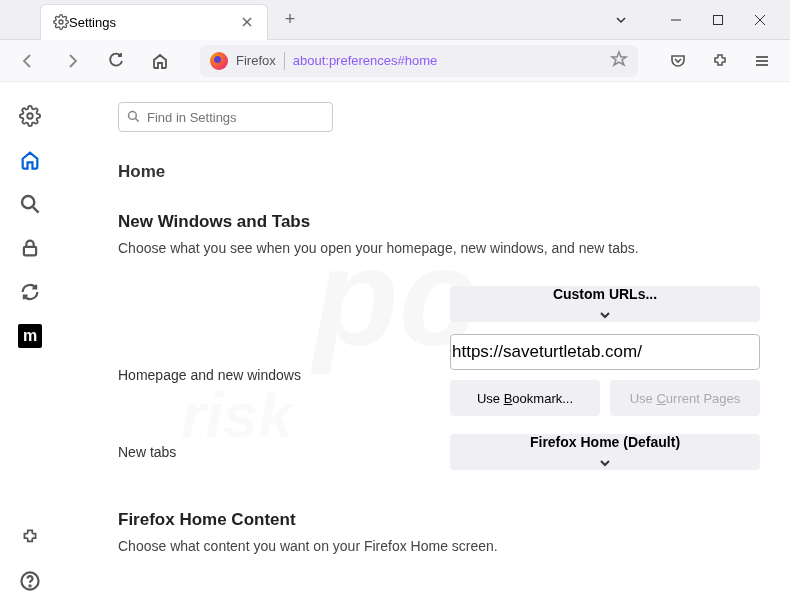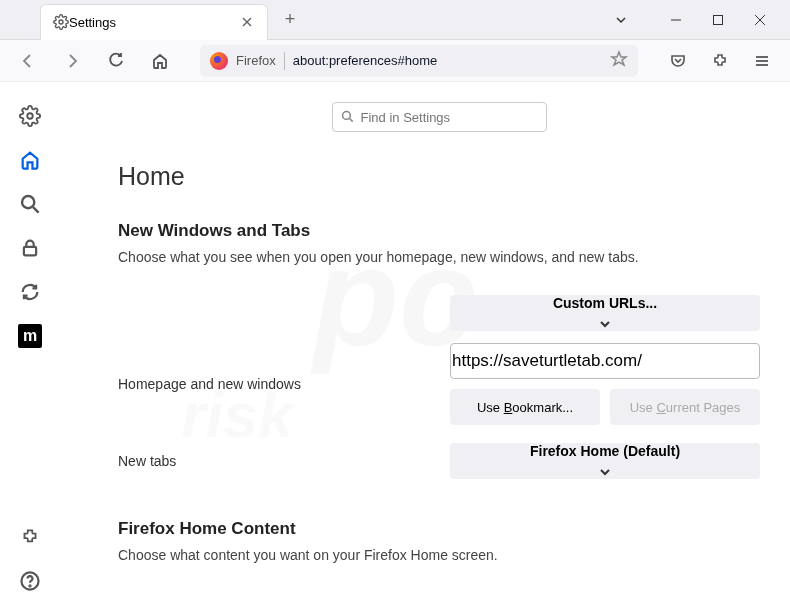--- a/index.html
+++ b/index.html
@@ -19,39 +19,39 @@
     .win-btn { width: 40px; height: 30px; display: flex; align-items: center; justify-content: center; cursor: pointer; color: #333; }
     .win-dropdown { width: 30px; height: 30px; display: flex; align-items: center; justify-content: center; cursor: pointer; color: #333; margin-right: 20px; }
     
     .toolbar { height: 42px; display: flex; align-items: center; padding: 0 14px; gap: 16px; background: #f9f9fb; border-bottom: 1px solid #eee; }
     .nav-btn { width: 28px; height: 28px; display: flex; align-items: center; justify-content: center; cursor: pointer; color: #666; border-radius: 4px; }
     .addr-bar { flex: 1; display: flex; align-items: center; height: 32px; background: #f0f0f4; border-radius: 6px; padding: 0 10px; gap: 8px; margin: 0 10px; }
     .ff-logo { width: 18px; height: 18px; border-radius: 50%; background: radial-gradient(circle at 30% 30%, #ff9500, #e31587); position: relative; }
     .ff-logo::after { content: ''; position: absolute; top: 4px; left: 4px; width: 7px; height: 7px; border-radius: 50%; background: #5b3fd9; }
     .addr-label { font-size: 13px; color: #555; }
     .addr-divider { width: 1px; height: 18px; background: #bbb; }
-    .addr-url { font-size: 13px; color: #0f172a; flex: 1; }
+    .addr-url { font-size: 13px; color: #8b5cf6; flex: 1; }
     .star-icon { color: #888; }
     .toolbar-right { display: flex; gap: 14px; align-items: center; }
     
     .content { display: flex; height: calc(593px - 82px); position: relative; z-index: 1; }
     
     .sidebar { width: 60px; display: flex; flex-direction: column; align-items: center; padding-top: 22px; gap: 20px; }
     .sidebar-spacer { flex: 1; }
     .side-icon { width: 24px; height: 24px; display: flex; align-items: center; justify-content: center; cursor: pointer; color: #555; }
     .side-icon.active { color: #0060df; }
     .m-ext { width: 24px; height: 24px; background: #000; color: #fff; display: flex; align-items: center; justify-content: center; font-weight: bold; font-size: 16px; border-radius: 2px; cursor: pointer; }
     
     .main { flex: 1; padding: 20px 30px 0 58px; overflow: hidden; }
-    .search-row { display: flex; justify-content: center; margin-bottom: 30px; }
+    .search-row { display: flex; justify-content: flex-start; margin-bottom: 30px; }
     .search-box { width: 215px; height: 30px; border: 1px solid #ccc; border-radius: 4px; display: flex; align-items: center; padding: 0 8px; gap: 6px; }
     .search-box input { border: none; outline: none; font-size: 13px; flex: 1; background: transparent; }
     
     .header-row { display: flex; justify-content: space-between; align-items: center; margin-bottom: 30px; }
-    .page-title { font-size: 25px; font-weight: 400; color: #333; }
+    .page-title { font-size: 17px; font-weight: 700; color: #333; }
     .restore-btn { padding: 7px 14px; background: #f0f0f4; border: 1px solid #ddd; border-radius: 4px; font-size: 13px; cursor: pointer; }
     .restore-btn .uline { text-decoration: underline; }
     
     .section-title { font-size: 17px; font-weight: 600; margin-bottom: 8px; color: #222; }
     .section-desc { font-size: 14px; color: #444; margin-bottom: 30px; }
     
     .row { display: flex; align-items: center; margin-bottom: 12px; }
     .row-label { width: 332px; font-size: 14px; color: #333; }
     .row-right { flex: 1; display: flex; flex-direction: column; gap: 10px; }
     

